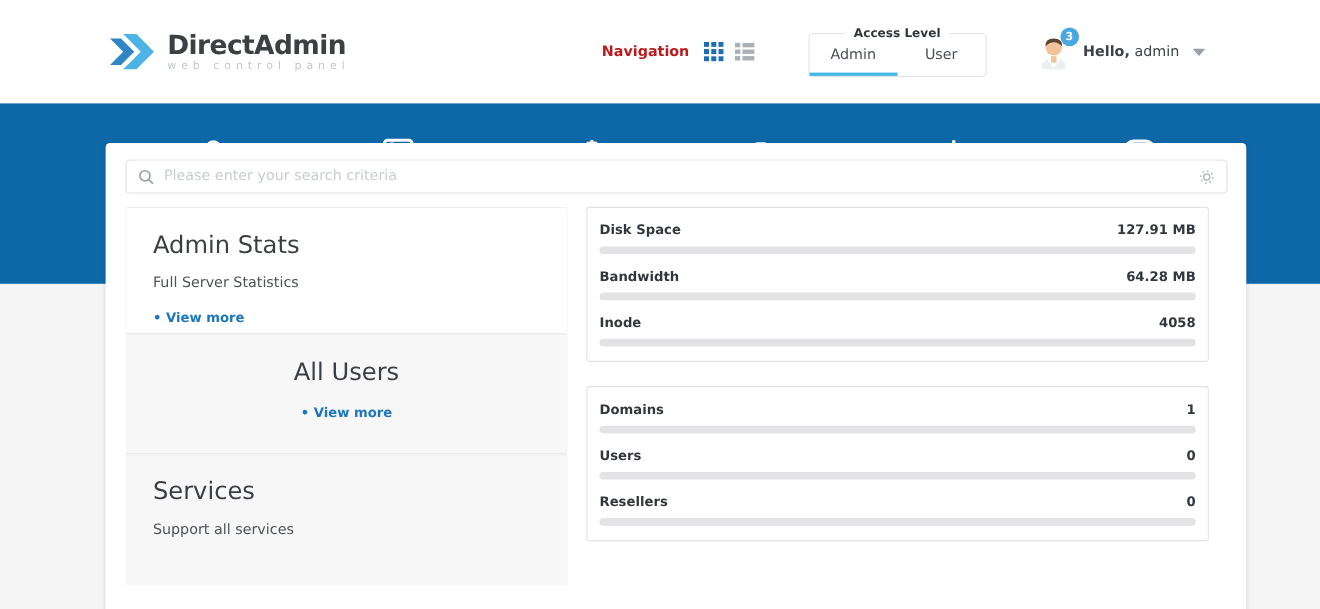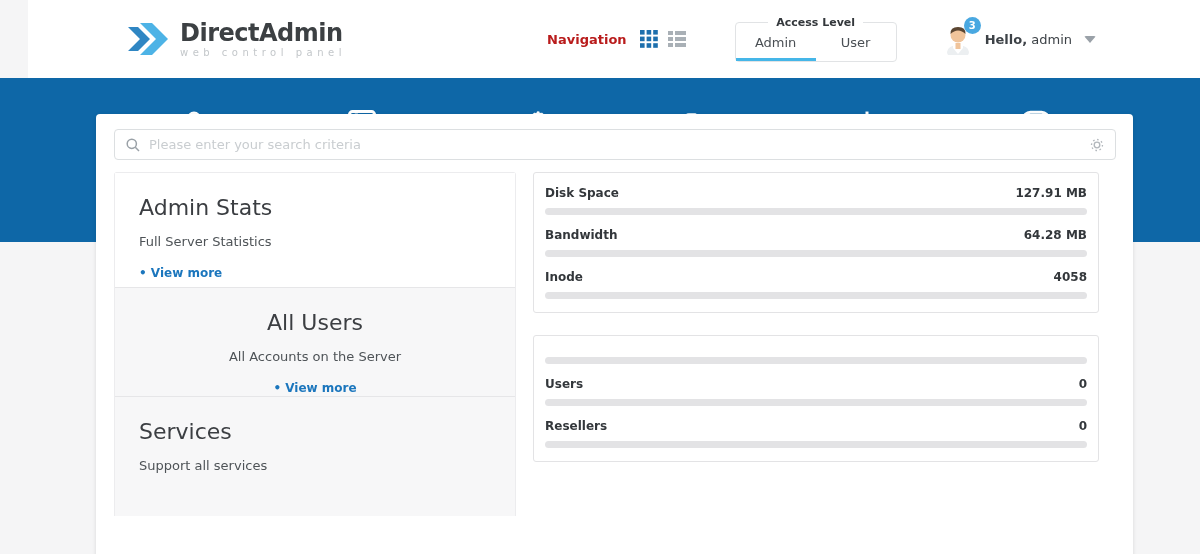--- a/index.html
+++ b/index.html
@@ -1,20 +1,20 @@
 <!DOCTYPE html>
 <html><head>
 <meta charset="utf-8">
 <style>
   * { margin:0; padding:0; box-sizing:border-box; }
   html,body { width:1200px; height:554px; overflow:hidden; background:#f5f5f6;
     font-family:"DejaVu Sans","Liberation Sans",sans-serif; }
 
   
-  .topbar { height:78px; background:#ffffff; display:flex; align-items:center;margin-left:28px; }
+  .topbar { height:94px; background:#ffffff; display:flex; align-items:center; }
   .logo { display:flex; align-items:center; margin-left:100px; cursor:pointer; }
   .logo svg { display:block; }
   .logo-text { margin-left:8px; line-height:1; }
   .logo-title { font-size:24px; font-weight:bold; color:#3c4043; letter-spacing:-0.5px; }
   .logo-sub { font-size:10px; color:#c3c7ca; letter-spacing:4.5px; margin-top:3px; }
 
   .topbar-right { margin-left:auto; margin-right:104px; display:flex; align-items:center; }
   .nav-label { font-size:13px; font-weight:bold; color:#b91c1c; margin-right:12px; }
   .view-toggle { display:flex; align-items:center; gap:8px; margin-right:48px; }
   .icon-btn { width:20px; height:20px; display:flex; align-items:center; justify-content:center; cursor:pointer; }
@@ -261,21 +261,20 @@
   <div class="content">
 
     <div class="panel">
       <div class="section">
         <div class="sec-title">Admin Stats</div>
         <div class="sec-sub">Full Server Statistics</div>
         <div class="sec-link">• View more</div>
       </div>
       <div class="section">
         <div class="sec-title">All Users</div>
-        <div class="sec-sub">All Accounts on the Server</div>
         <div class="sec-link">• View more</div>
       </div>
       <div class="section">
         <div class="sec-title">Services</div>
         <div class="sec-sub">Support all services</div>
       </div>
     </div>
 
     <div class="stat-col">
       <div class="card">
@@ -303,20 +302,24 @@
             <span class="stat-value">4058</span>
           </div>
           <div class="track">
               <div class="fill" style="width: 0%;"></div>
             </div>
         </div>
       </div>
 
       <div class="card">
         <div class="stat-row">
+          <div class="stat-line">
+            <span class="stat-label">Domains</span>
+            <span class="stat-value">1</span>
+          </div>
           <div class="track">
               <div class="fill" style="width: 0%;"></div>
             </div>
         </div>
         <div class="stat-row">
           <div class="stat-line">
             <span class="stat-label">Users</span>
             <span class="stat-value">0</span>
           </div>
           <div class="track">

